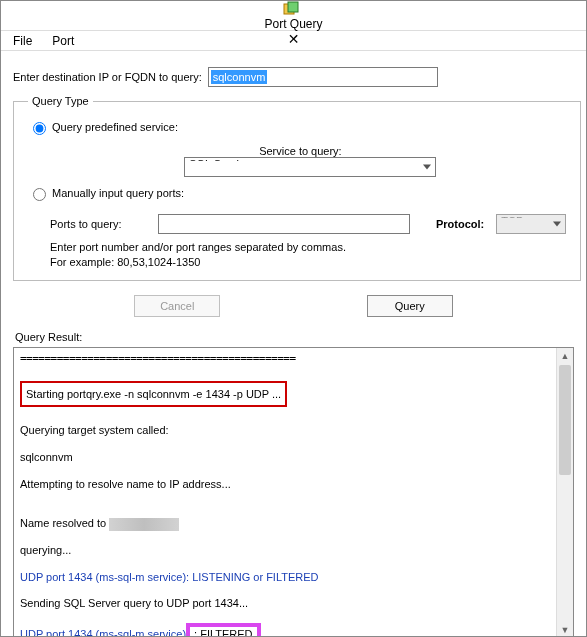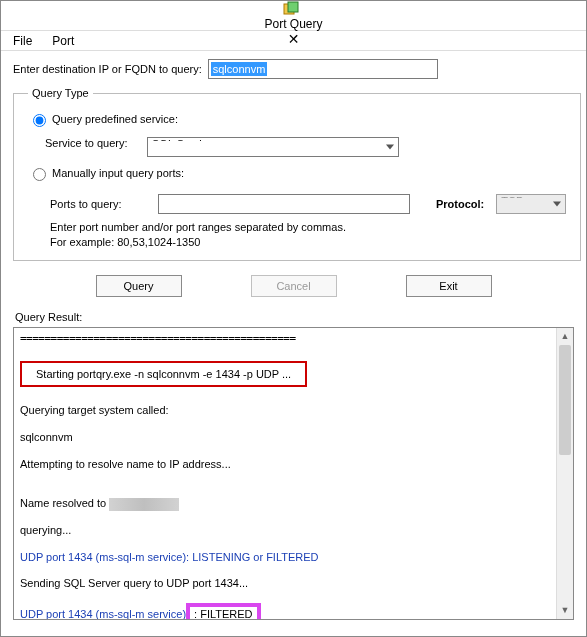--- a/index.html
+++ b/index.html
@@ -40,21 +40,21 @@
     display: flex;
     align-items: center;
     padding: 0 4px;
     gap: 4px;
     border-bottom: 1px solid #ddd;
   }
   .menubar .menu-item { padding: 2px 8px; font-size: 12px; }
   .content {
     padding: 8px 12px 12px 12px;
   }
-  .row { display: flex; align-items: center; margin-bottom: 8px; }
+  .row { display: flex; align-items: center; margin-bottom: 8px; margin-top: 8px; }
   .label { margin-right: 6px; }
   input[type="text"].textfield {
     border: 1px solid #7a7a7a;
     height: 20px;
     padding: 1px 4px;
     font-family: inherit;
     font-size: 11px;
     background: #fff;
   }
   .selected-text {
@@ -80,24 +80,25 @@
   fieldset.groupbox legend {
     font-size: 11px;
     padding: 0 4px;
   }
   .radio-row {
     display: flex; align-items: center; margin: 4px 0 10px 0;
   }
   .radio-row input[type="radio"],
   .radio-row .radio-dot { margin-right: 6px; }
   .sublabel {
-    margin-left: 17px;
-    display: flex;
-    align-items: flex-start;
+    margin-left: 26px;
+    display: flex;
+    align-items: center;
     margin-bottom: 8px;
+    flex-direction: column;
   }
   .sublabel .label { width: 96px; }
   select.combo, .combo-like {
     border: 1px solid #7a7a7a;
     height: 20px;
     font-family: inherit;
     font-size: 11px;
     background: #fff;
     padding: 0 18px 15px 4px;
     appearance: none;
@@ -181,21 +182,21 @@
   }
   .scrollbar .track { flex: 1; position: relative; }
   .scrollbar .thumb {
     position: absolute; left: 2px; right: 2px;
     top: 0; height: 110px;
     background: #cdcdcd;
     border-radius: 2px;
   }
   .hl-box {
     border: 2px solid #c00;
-    padding: 4px 14px;
+    padding: 4px 4px;
     display: inline-block;
     margin: 2px 0 4px 0;
   }
   .hl-box-inline {
     border: 4px solid #d946ef;
     padding: 0 4px;
     display: inline-block;
   }
   .blue { color: #1a3fb5; }
   .censor {
@@ -271,23 +272,22 @@
       </span>
     </div>
 
     <div class="hint">
       <span>Enter port number and/or port ranges separated by commas.</span><br>
       <span>For example: 80,53,1024-1350</span>
     </div>
   </fieldset>
 
   <div class="button-row">
+    <button class="btn disabled" disabled="">Cancel</button>
     <button class="btn">Query</button>
-    <button class="btn disabled" disabled="">Cancel</button>
-    <button class="btn">Exit</button>
   </div>
 
   <div class="result-label">Query Result:</div>
 
   <div class="result-wrap">
     <div class="result-area">
       <div class="divline">=============================================</div>
       <div class="blank"></div>
       <span class="hl-box">Starting portqry.exe -n sqlconnvm -e 1434 -p UDP ...</span>
       <div class="blank"></div>

